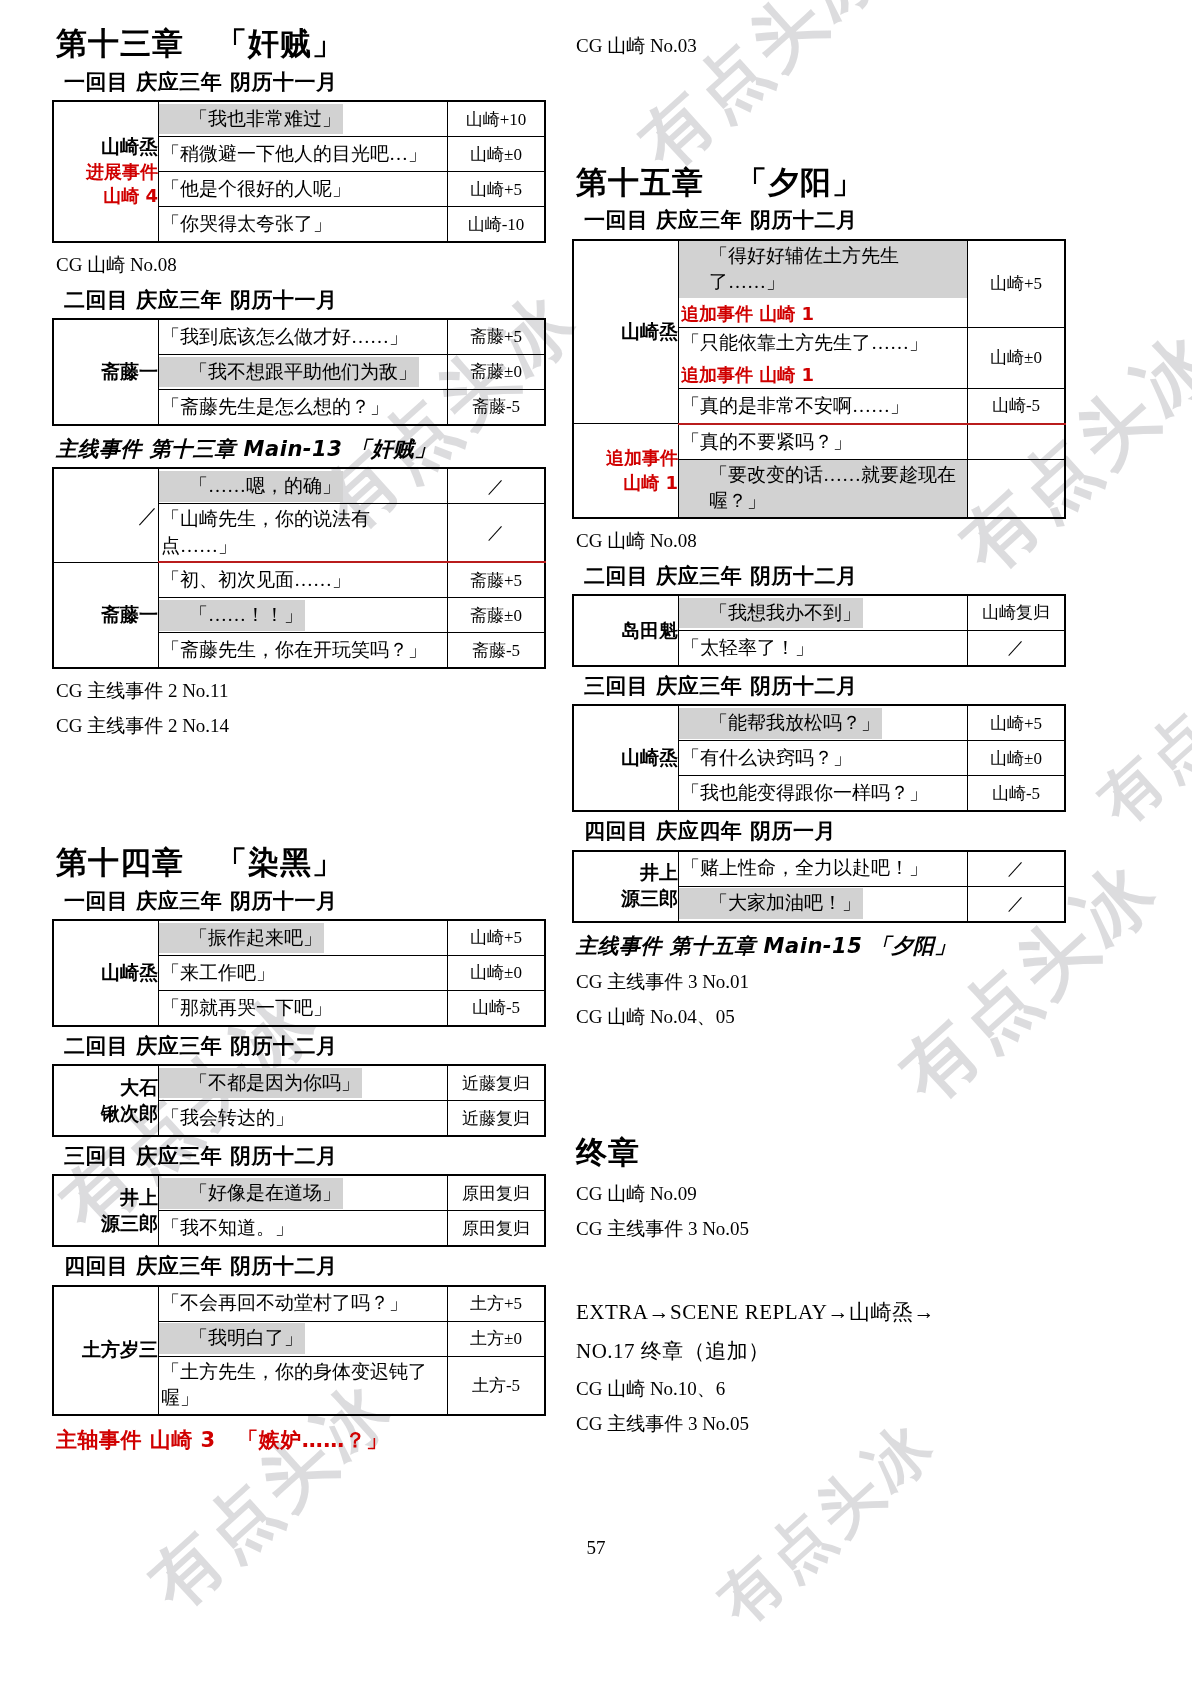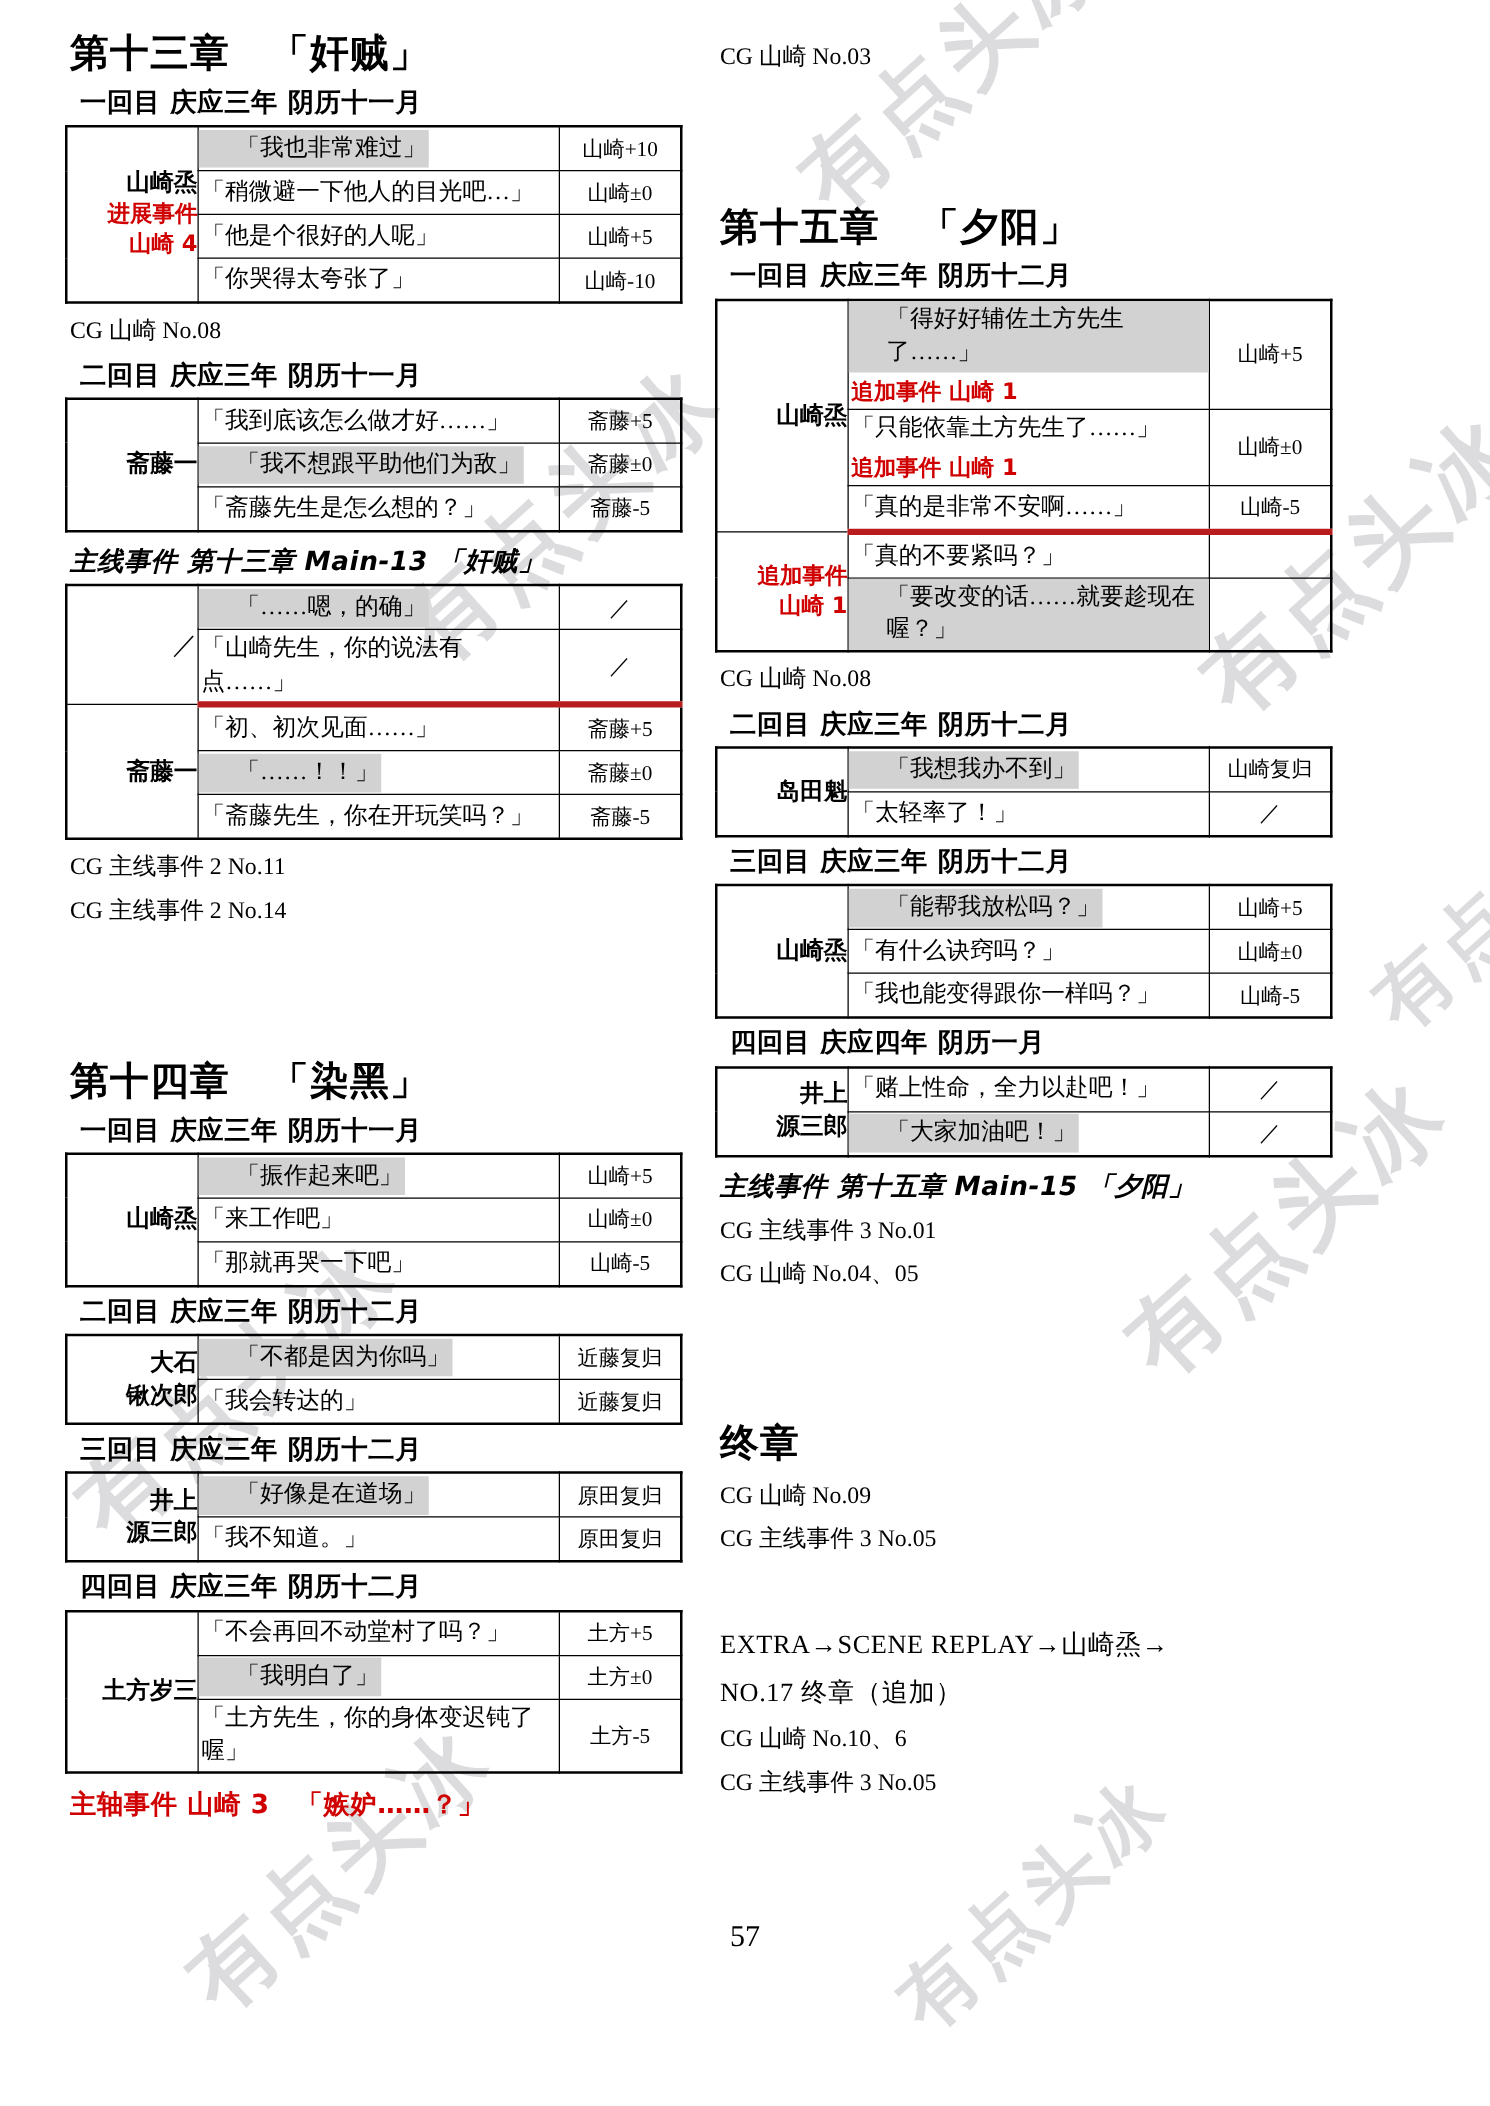--- a/index.html
+++ b/index.html
@@ -151,33 +151,33 @@
     padding: 3px 2px 1px 2px;
   }
   td.score {
     width: 96px;
     text-align: center;
     font-size: 17px;
     font-family: "Liberation Serif", serif;
     padding: 3px 2px;
     white-space: nowrap;
   }
-  tr.sep-bottom > td { border-bottom: 5px solid #b91c1c; }
+  tr.sep-bottom > td { border-bottom: 2px solid #b91c1c; }
 
   
   tr.r > td { height: 34px; }
 
   
   .page-number {
     position: absolute;
     left: 0;
     right: 0;
     top: 1537px;
     text-align: center;
-    font-size: 24px;
+    font-size: 19px;
     font-family: "Liberation Serif", serif;
     z-index: 10;
   }
 </style>
 </head>
 <body>
 
 <div class="wm-layer">
   <div class="wm" style="left:40px;  top:1180px; font-size:74px;">有点头冰</div>
   <div class="wm" style="left:300px; top:480px;  font-size:74px;">有点头冰</div>

